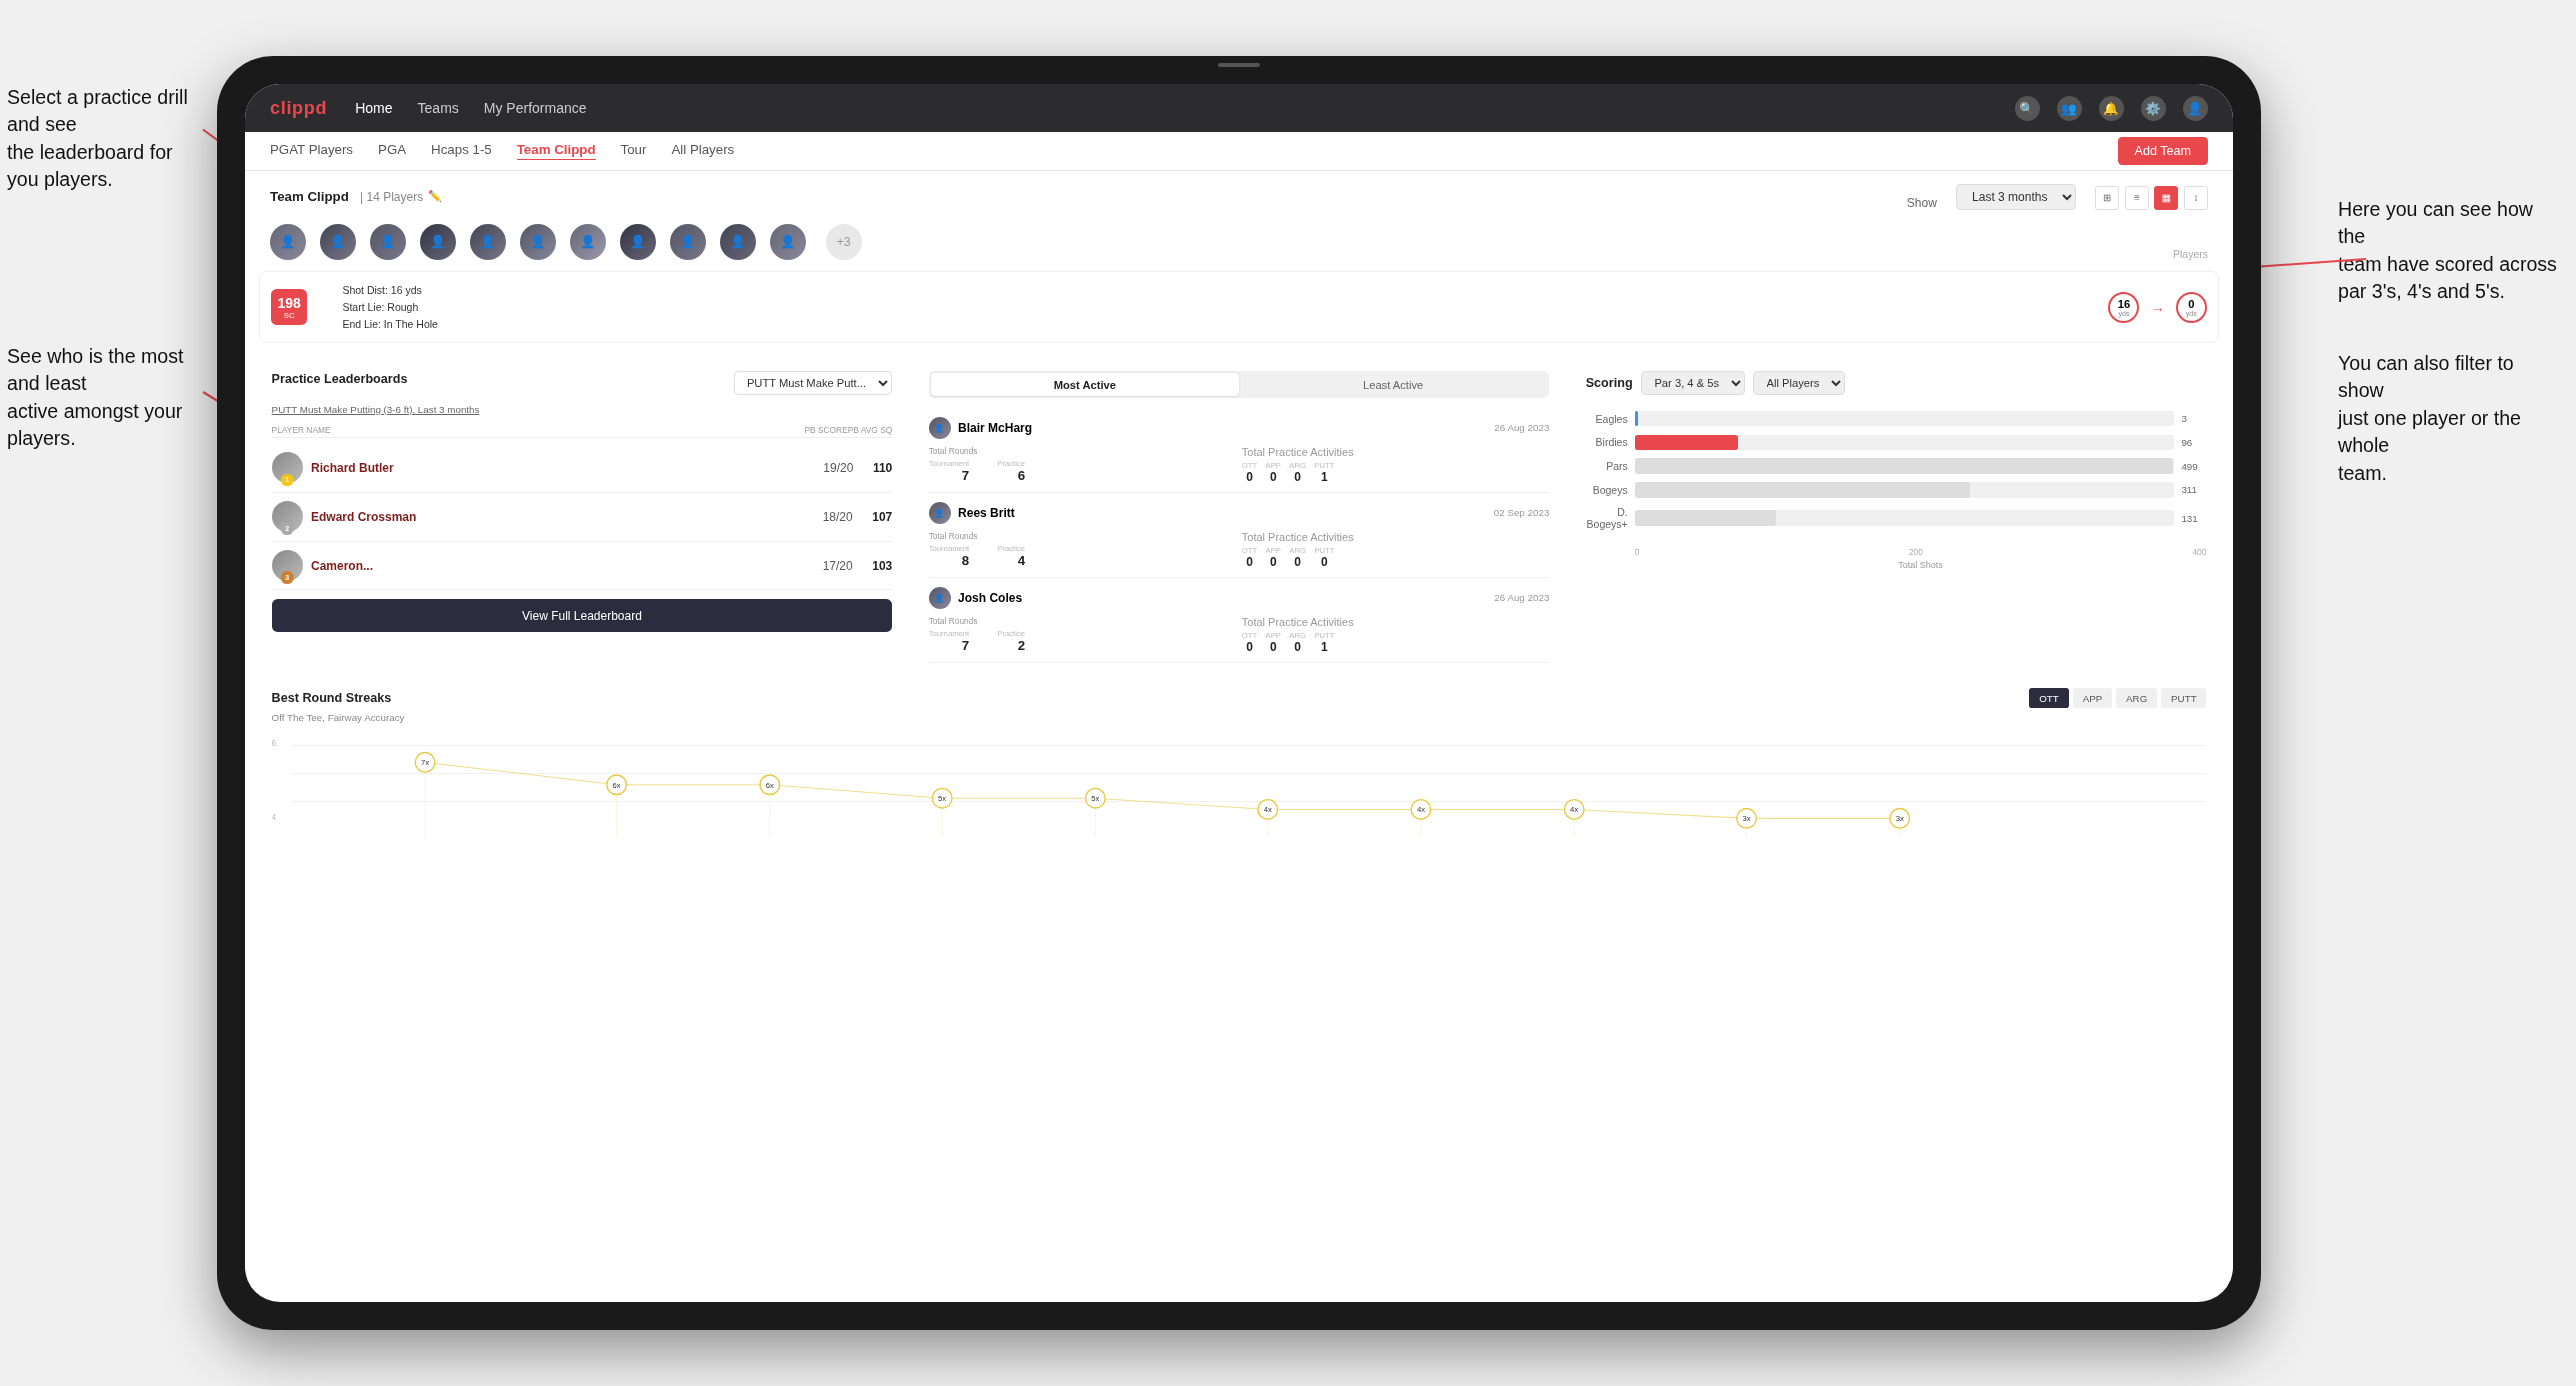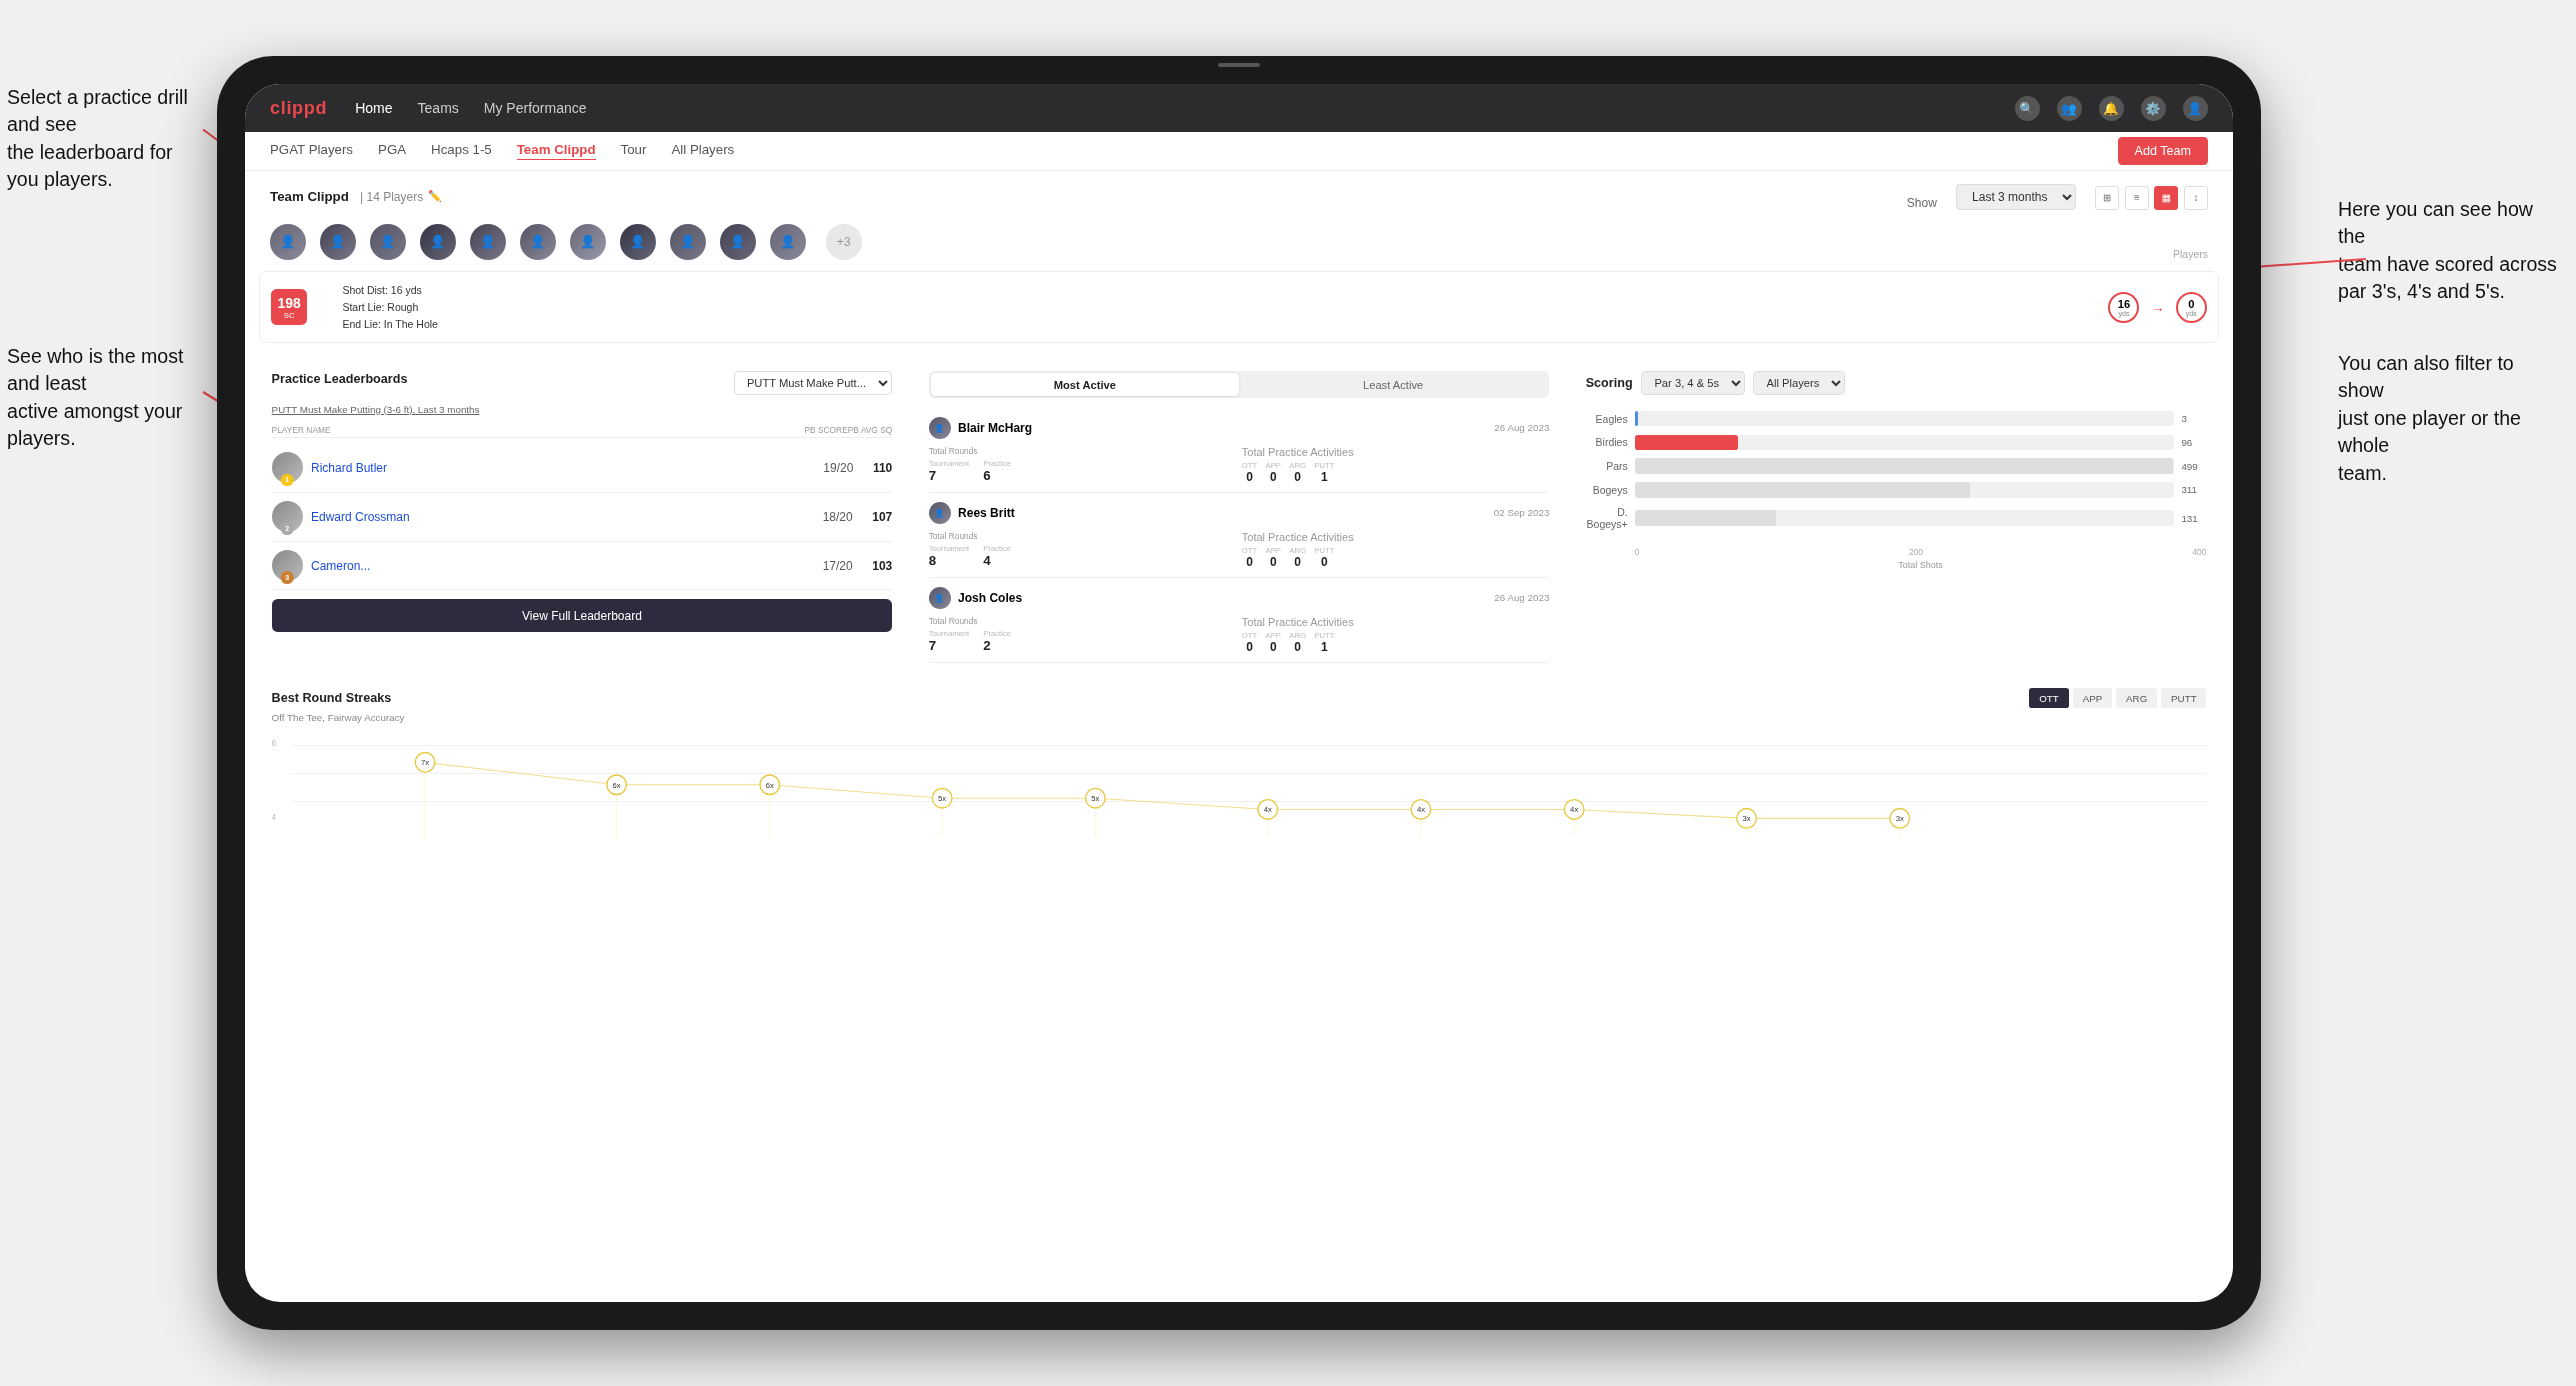--- a/index.html
+++ b/index.html
@@ -337,21 +337,21 @@
       background: #f5c518;
       display: flex;
       align-items: center;
       justify-content: center;
       font-size: 7px;
       font-weight: 700;
       color: #fff;
     }
     .rank-badge.silver { background: #aaa; }
     .rank-badge.bronze { background: #cd7f32; }
-    .player-name { font-size: 12px; color: #1d4ed8; flex: 1; }
+    .player-name { font-size: 12px; color: #7f1d1d; flex: 1; font-weight: bold; }
     .player-score { font-size: 12px; color: #555; margin-right: 11.2px; }
     .player-avg { font-size: 12px; font-weight: 600; color: #222; }
     .view-leaderboard-btn {
       width: 100%;
       background: #2c2c3e;
       color: #fff;
       border: none;
       padding: 9.8px;
       border-radius: 5.6px;
       font-size: 12px;
@@ -526,22 +526,23 @@
       display: flex;
       align-items: center;
       justify-content: center;
       color: #fff;
       font-size: 8.4px;
     }
 
     .total-rounds-label { font-size: 8.4px; color: #999; }
     .total-rounds-subrow {
       display: flex;
-      gap: 14px;
+      gap: 28px;
       margin-top: 2.8px;
+      text-align: right;
     }
     .tr-item { }
     .tr-item-label { font-size: 7.7px; color: #bbb; }
     .tr-item-val { font-size: 13.3px; font-weight: 700; color: #222; }
 
     .total-practice-label { font-size: 11px; color: #999; }
     .tp-row { display: flex; gap: 8.4px; }
     .tp-col { text-align: center; }
     .tp-col-label { font-size: 7.7px; color: #bbb; }
     .tp-col-val { font-size: 12px; font-weight: 600; color: #222; }

